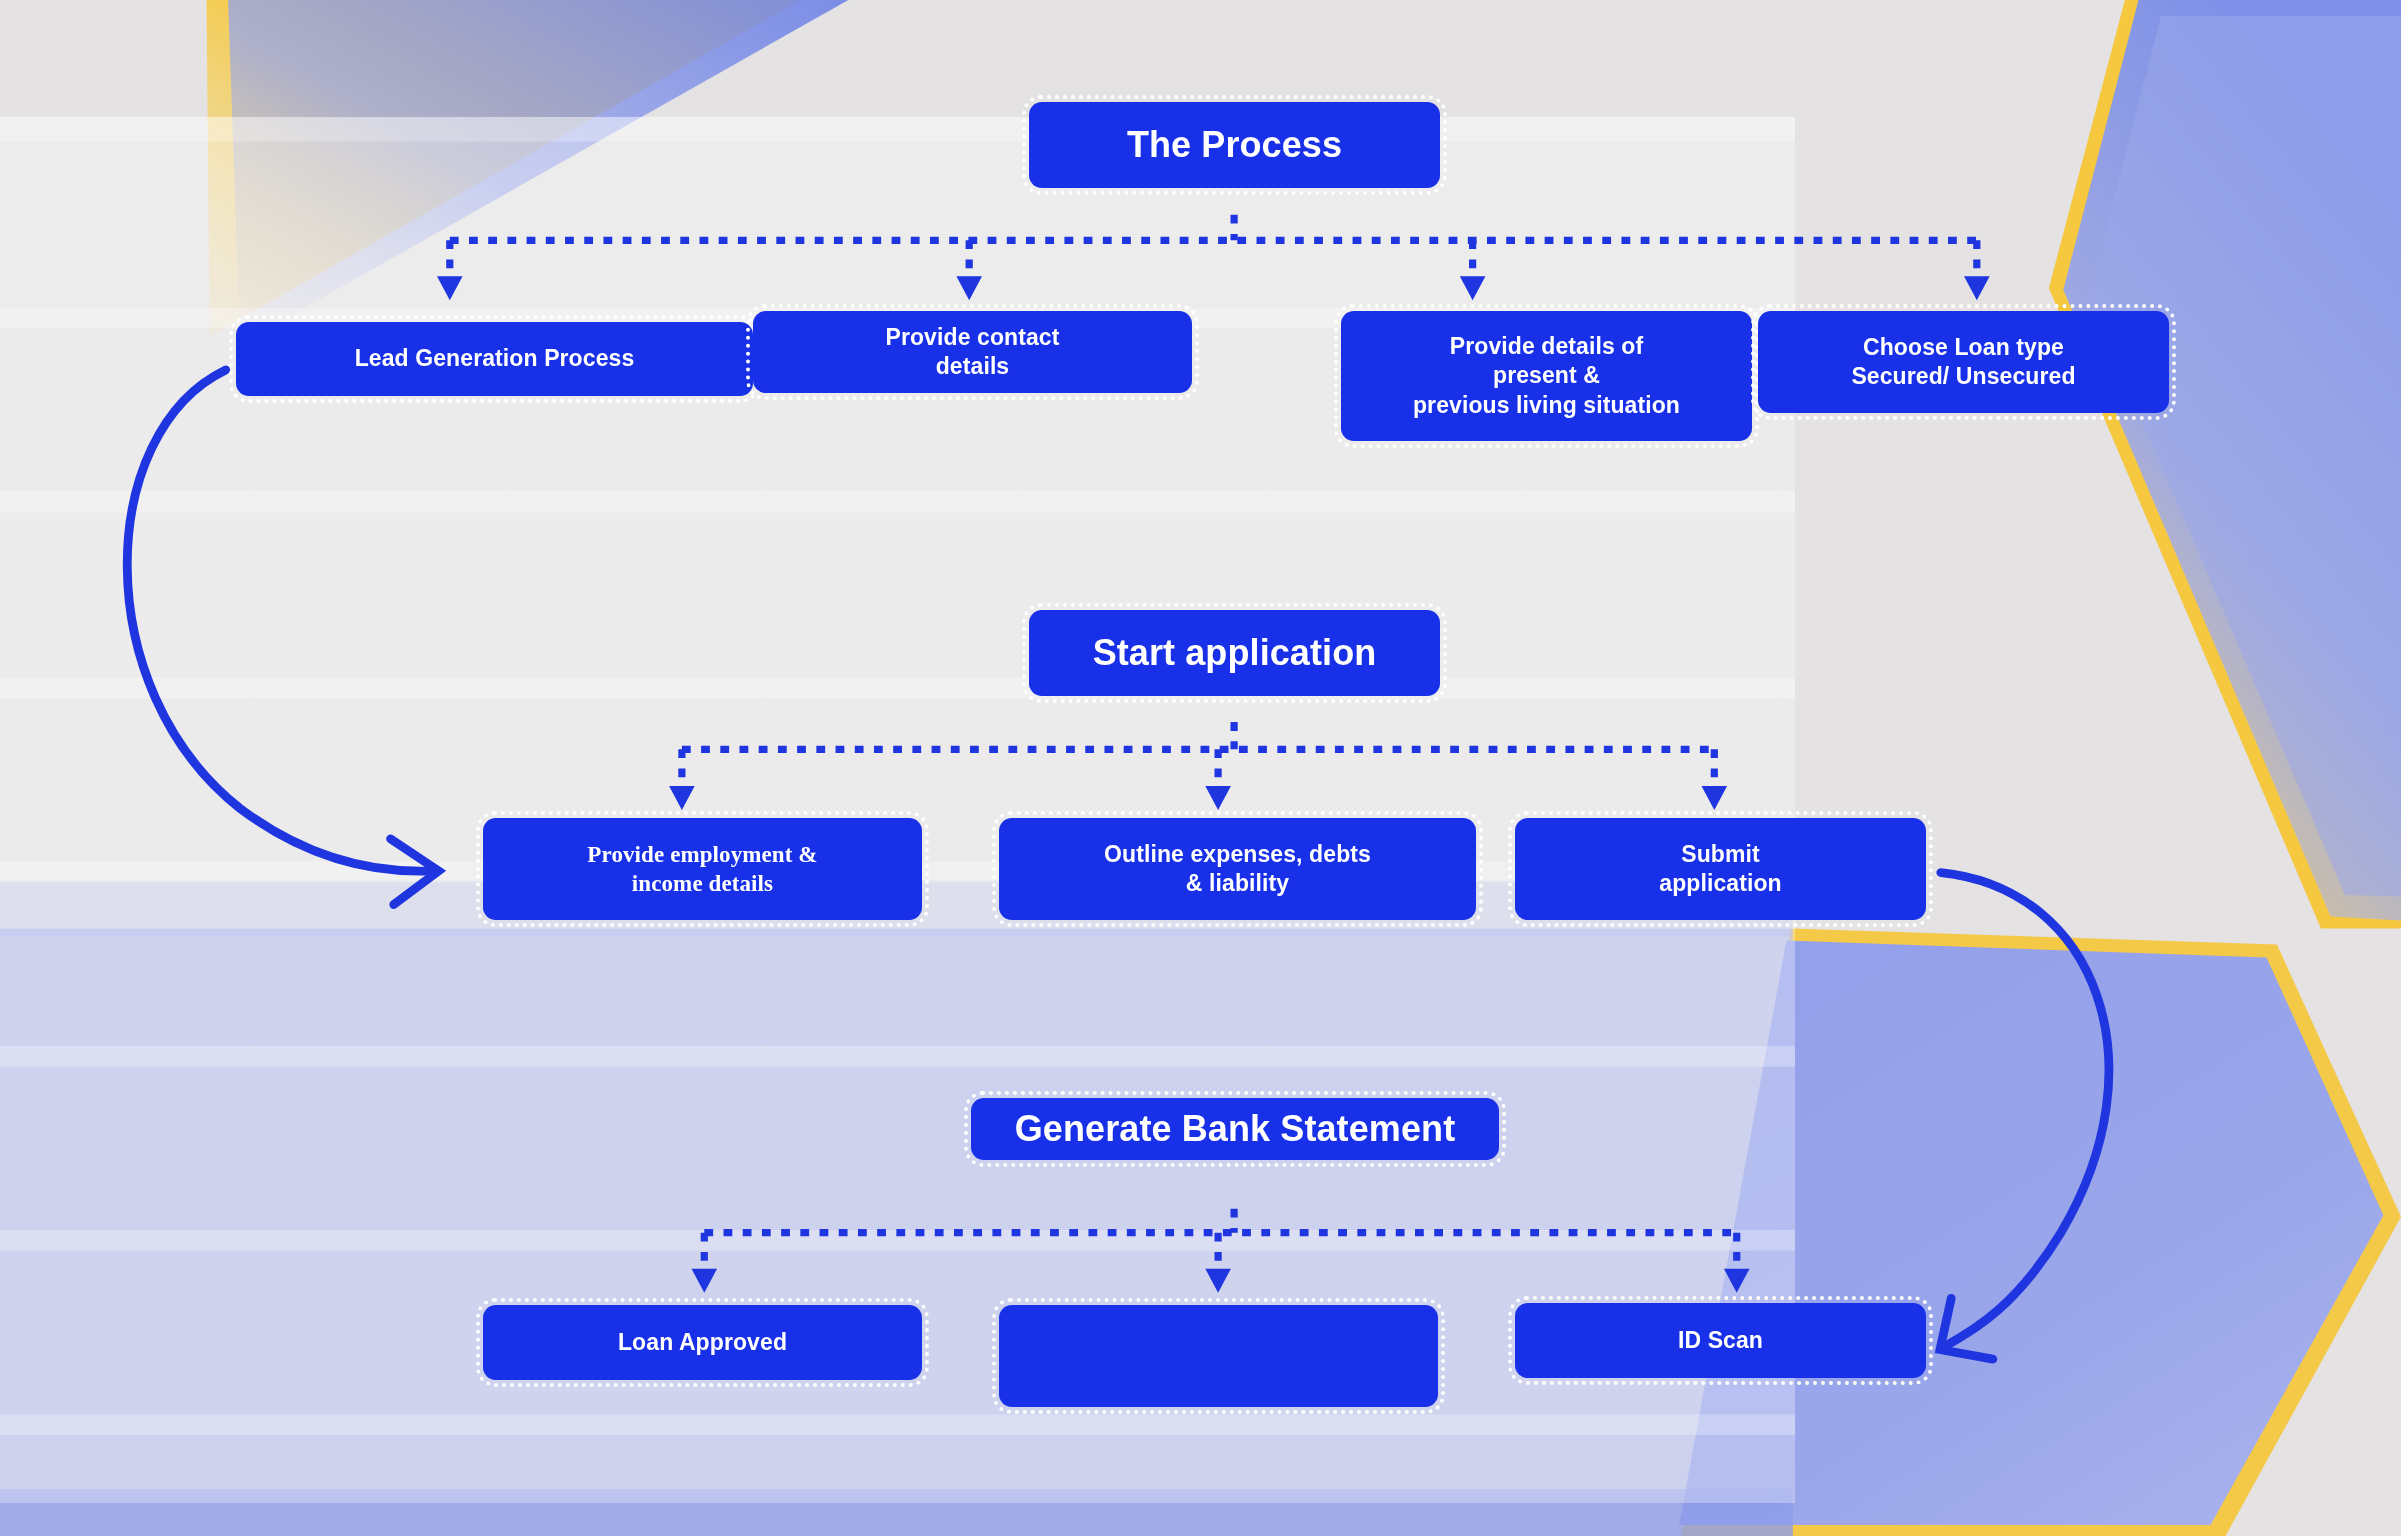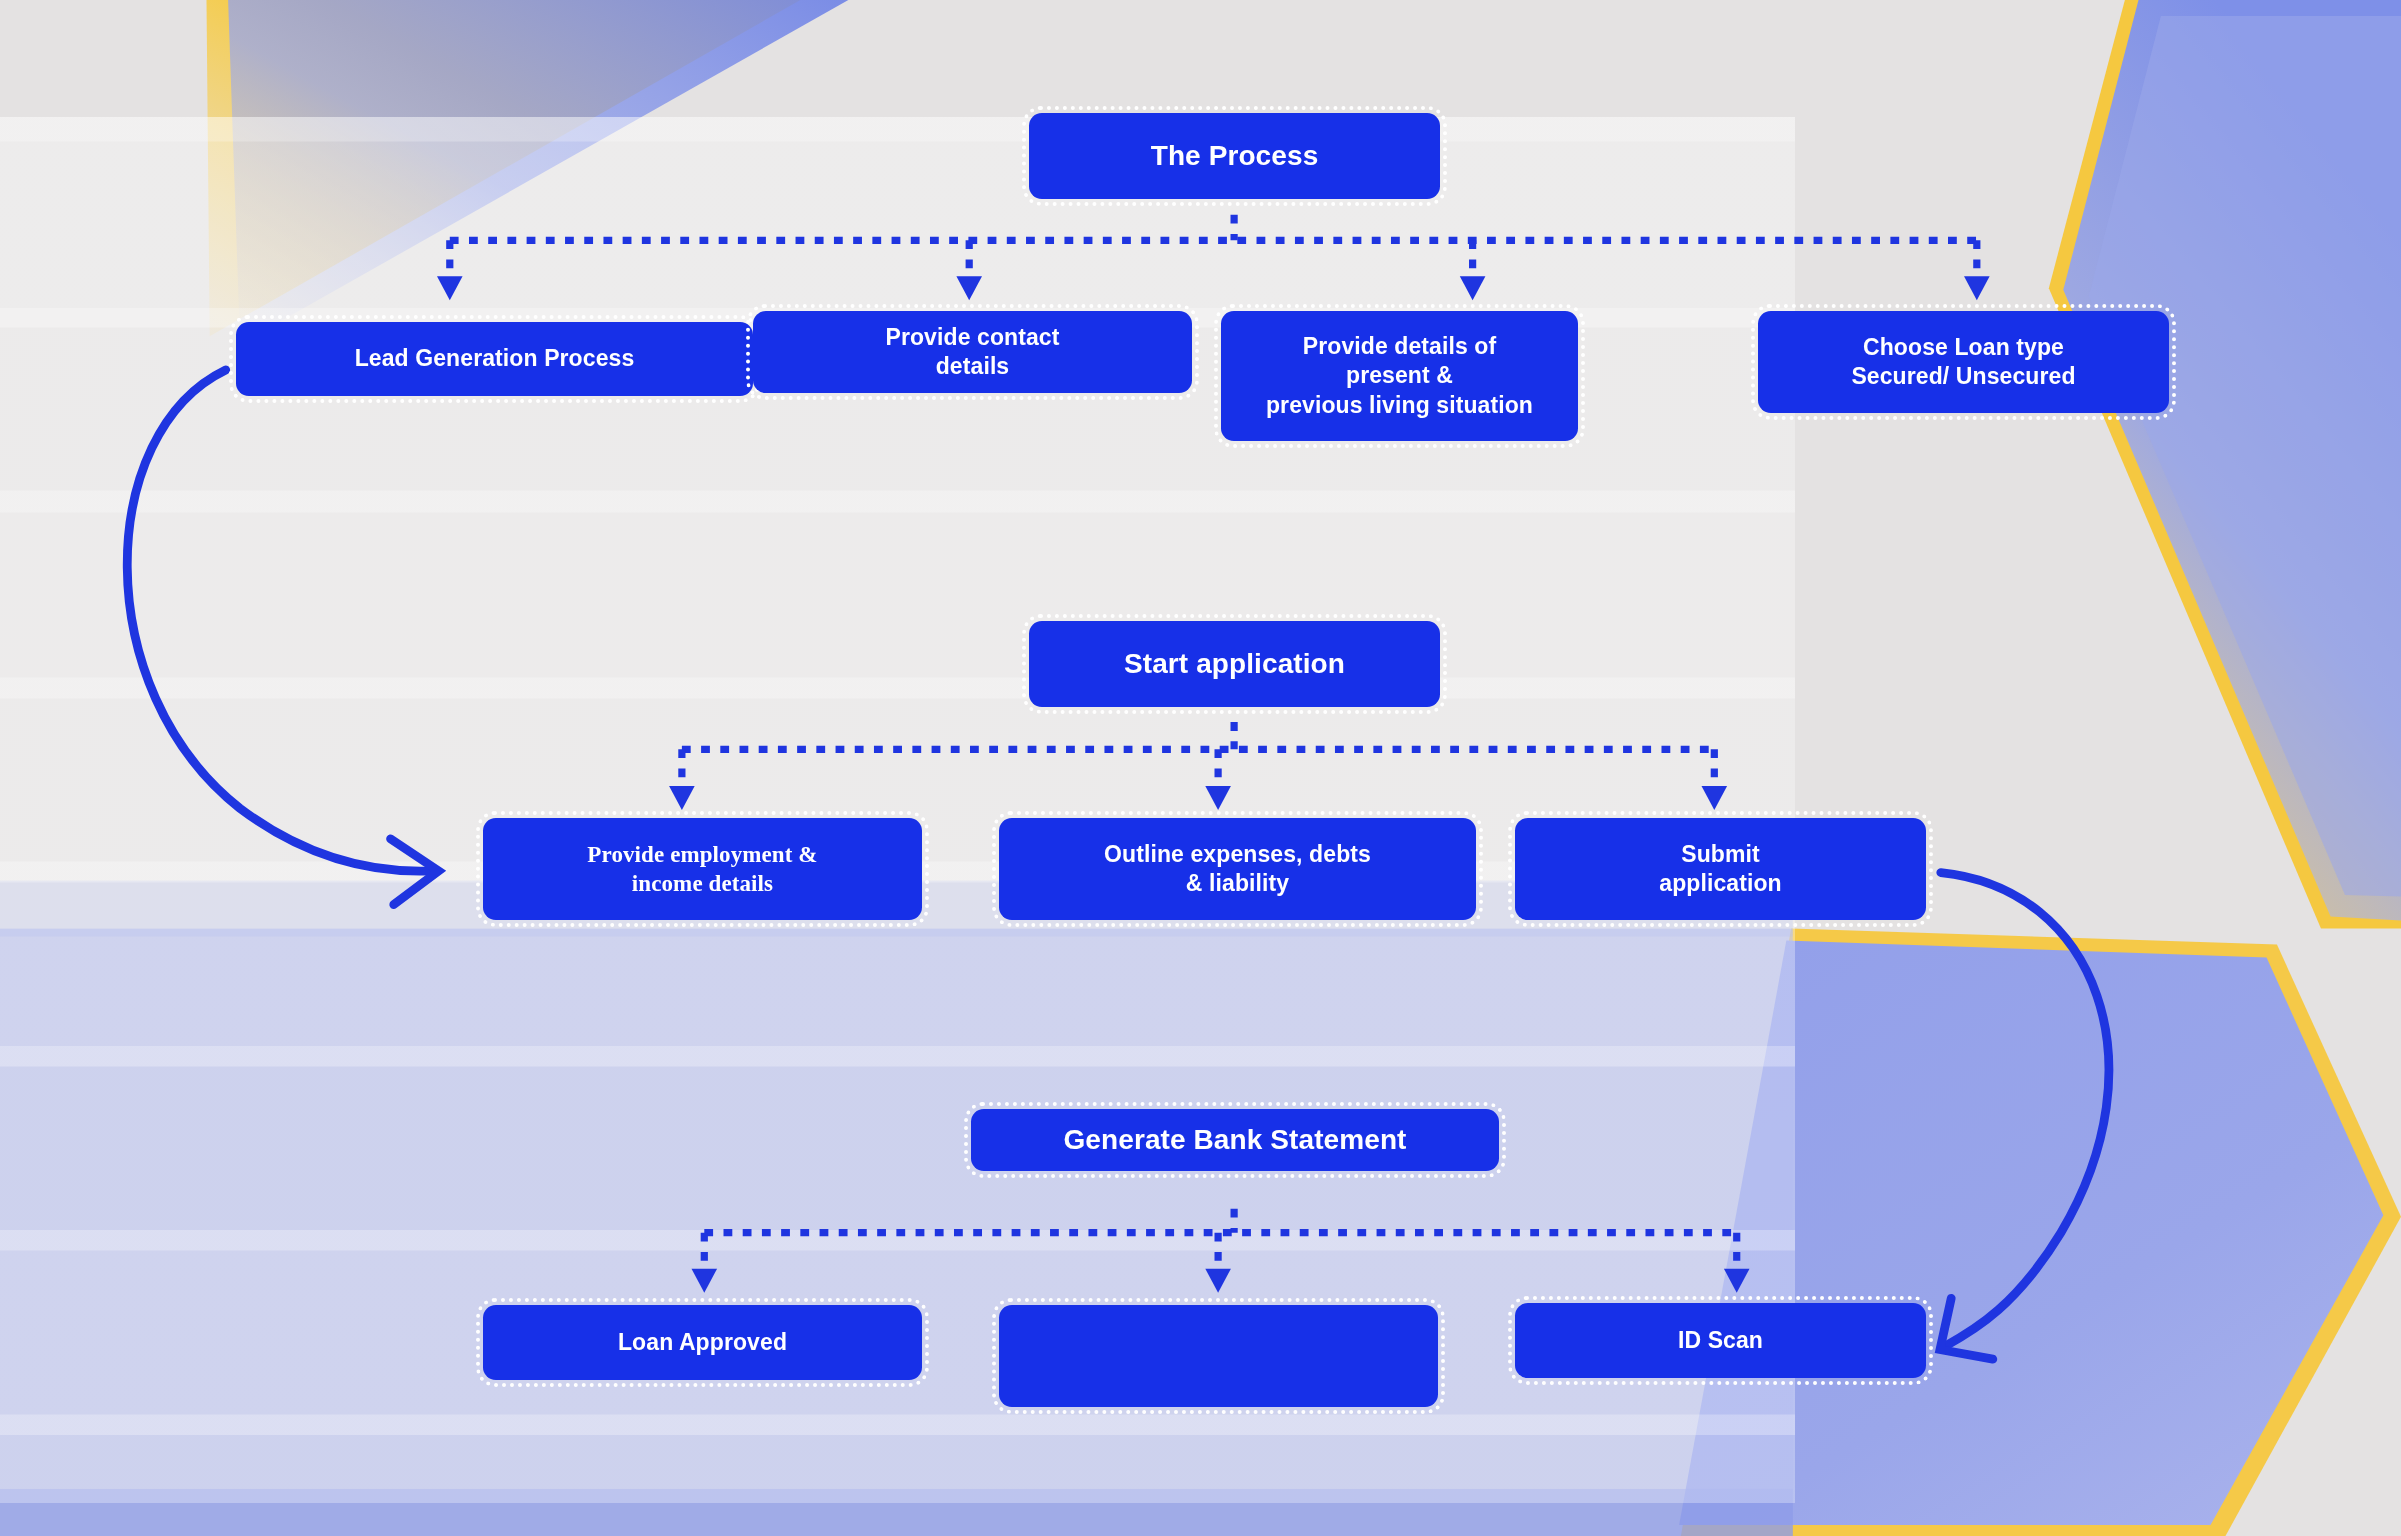--- a/index.html
+++ b/index.html
@@ -51,21 +51,21 @@
     position:absolute;inset:0;border-radius:12.8px;
     background:#1730e8;
   }
   .node .dash{
     position:absolute;left:-7.2px;top:-7.2px;right:-7.2px;bottom:-7.2px;
     border:4px dotted #ffffff;border-radius:19px;
     pointer-events:none;
   }
   .node .txt{position:relative;z-index:2;padding:0 8px;white-space:pre-line;}
 
-  .hdr{font-size:28px;margin-top:11px;}
+  .hdr{font-size:36px;}
   .leaf{font-size:23px;}
 
   
   #wires{position:absolute;inset:0;width:2401px;height:1537px;pointer-events:none;}
 </style>
 </head>
 <body>
 
 <div id="bg">
   <svg class="bgsvg" viewBox="0 0 3000 1920" preserveAspectRatio="none">
@@ -177,21 +177,21 @@
   <span class="txt">Lead Generation Process</span>
 </div>
 
 <div class="node leaf" style="left:753px;top:311px;width:439px;height:82px;">
   <span class="fill"></span>
   <span class="dash"></span>
   <span class="txt">Provide contact
 details</span>
 </div>
 
-<div class="node leaf" style="left:1221px;top:311px;width:357px;height:130px;">
+<div class="node leaf" style="left:1341px;top:311px;width:411px;height:130px;">
   <span class="fill"></span>
   <span class="dash"></span>
   <span class="txt">Provide details of
 present &amp;
 previous living situation</span>
 </div>
 
 <div class="node leaf" style="left:1758px;top:311px;width:411px;height:102px;">
   <span class="fill"></span>
   <span class="dash"></span>

